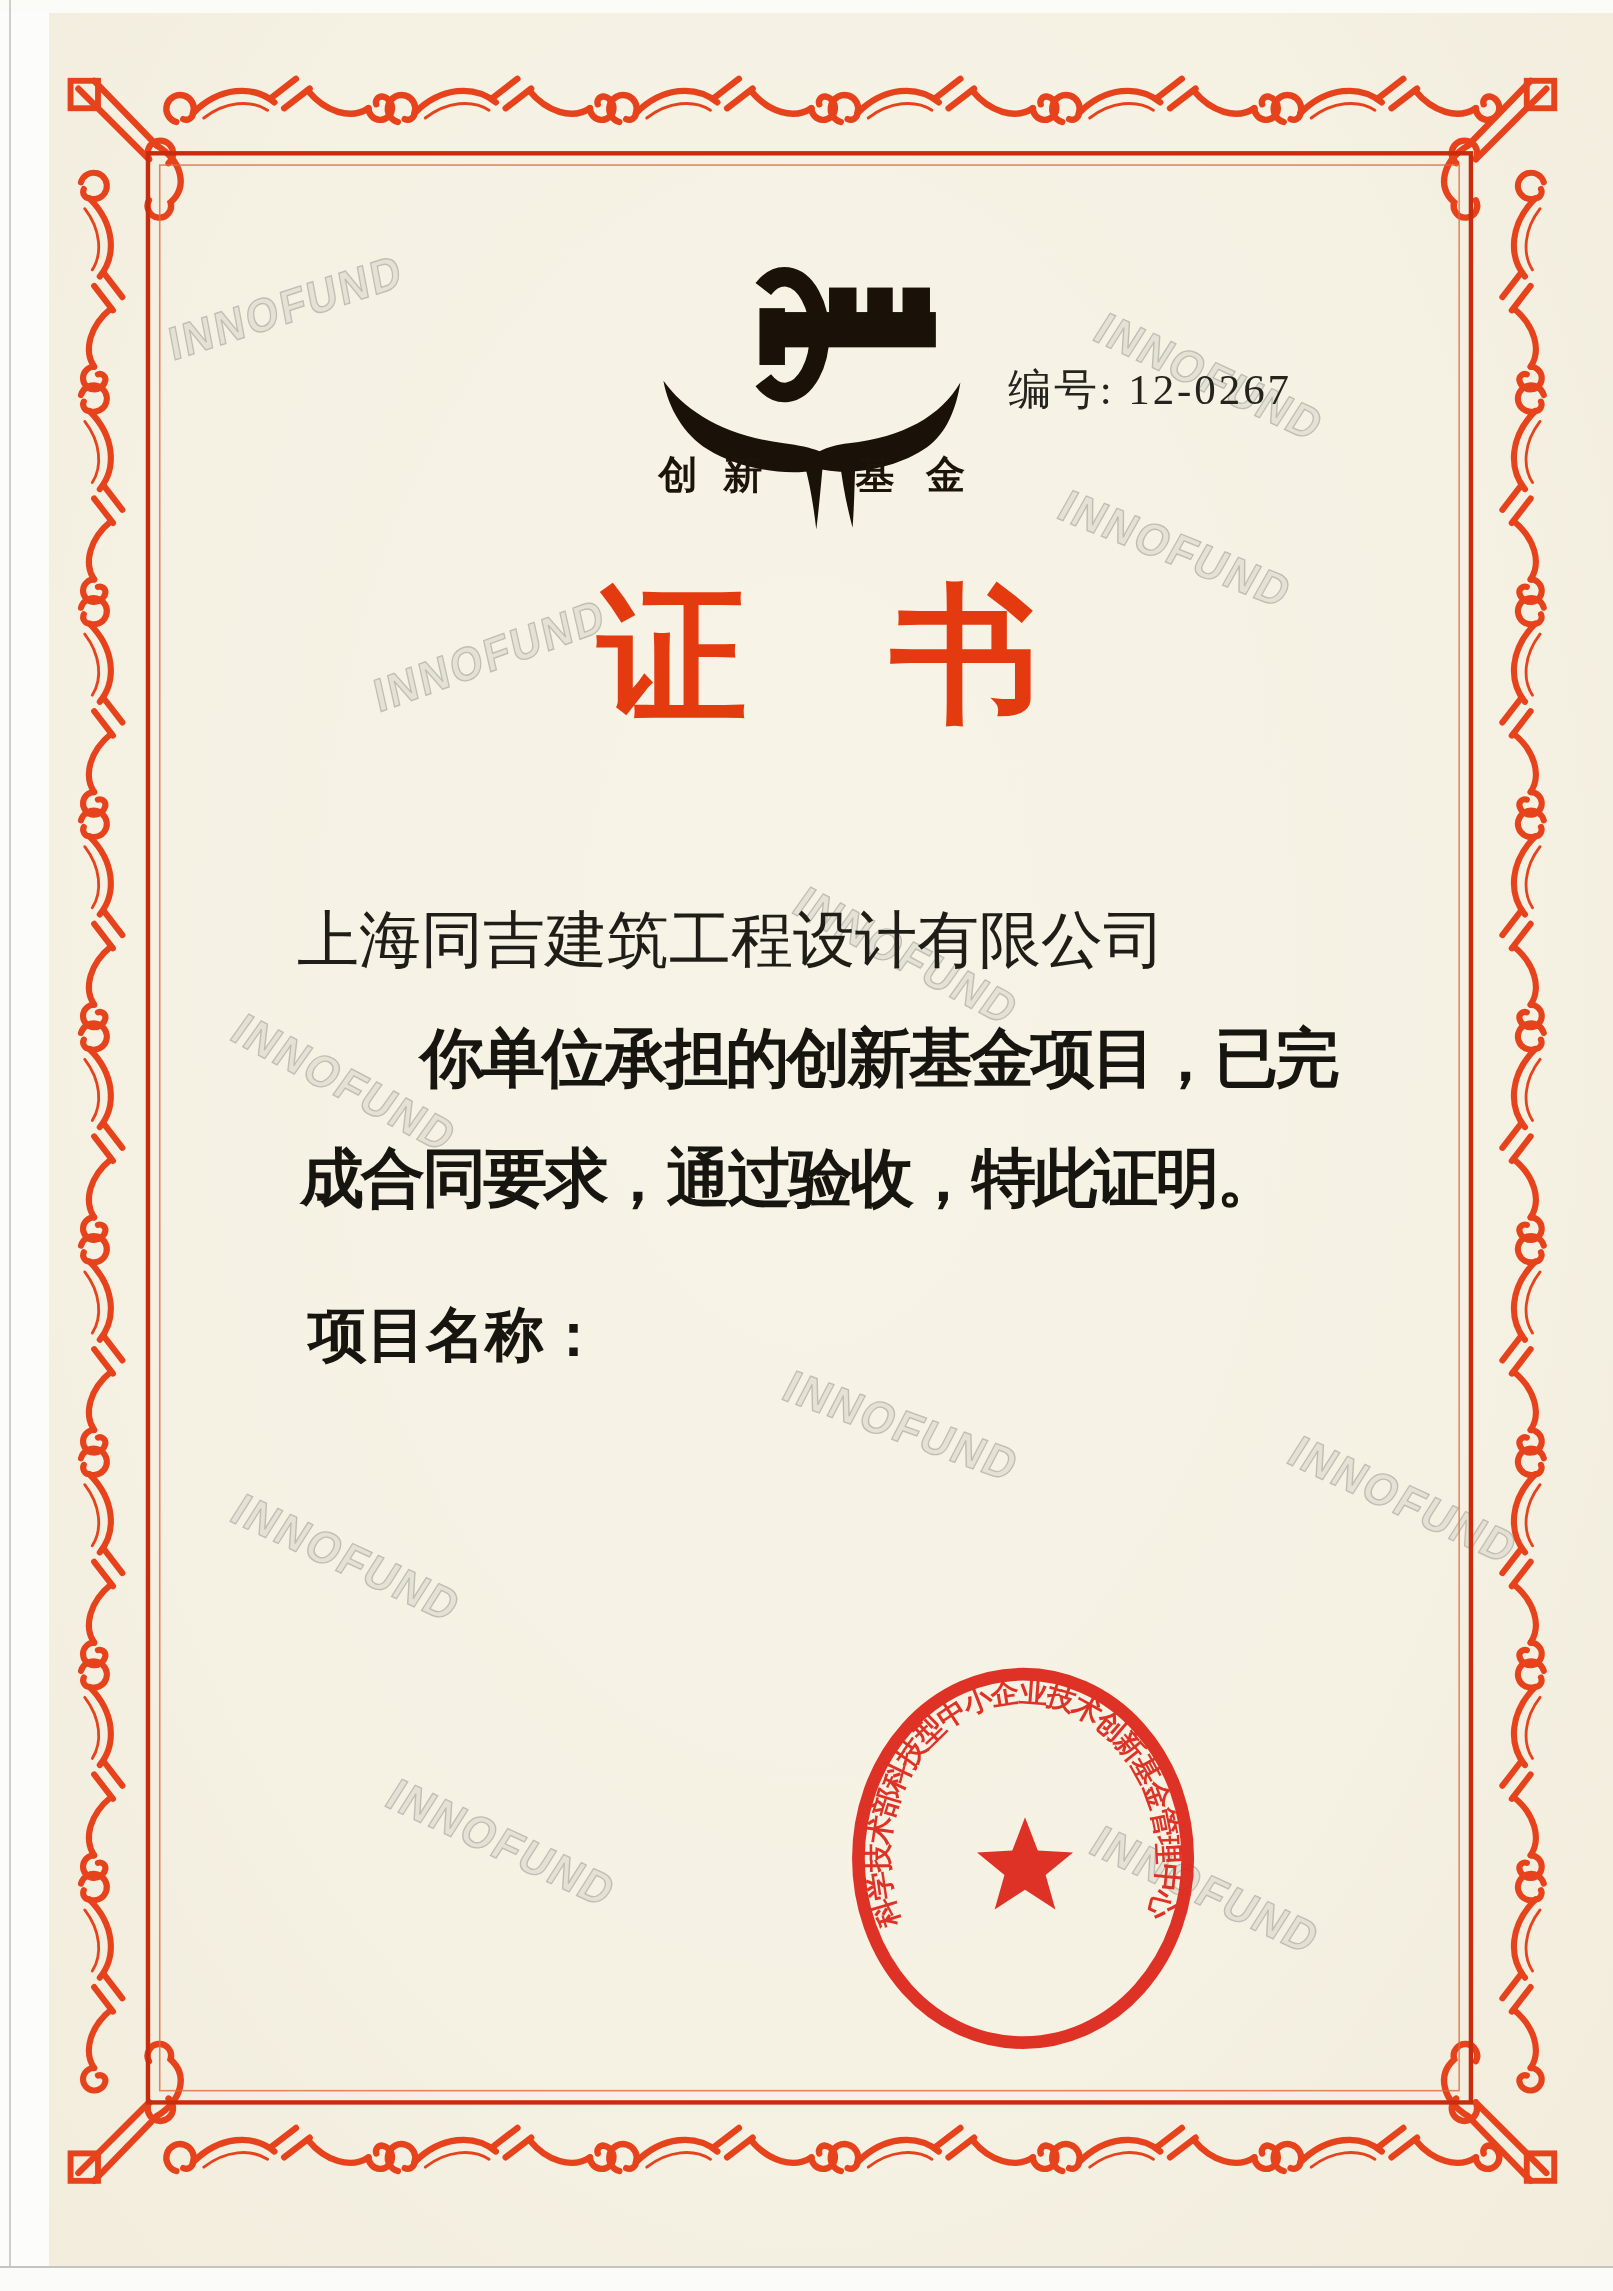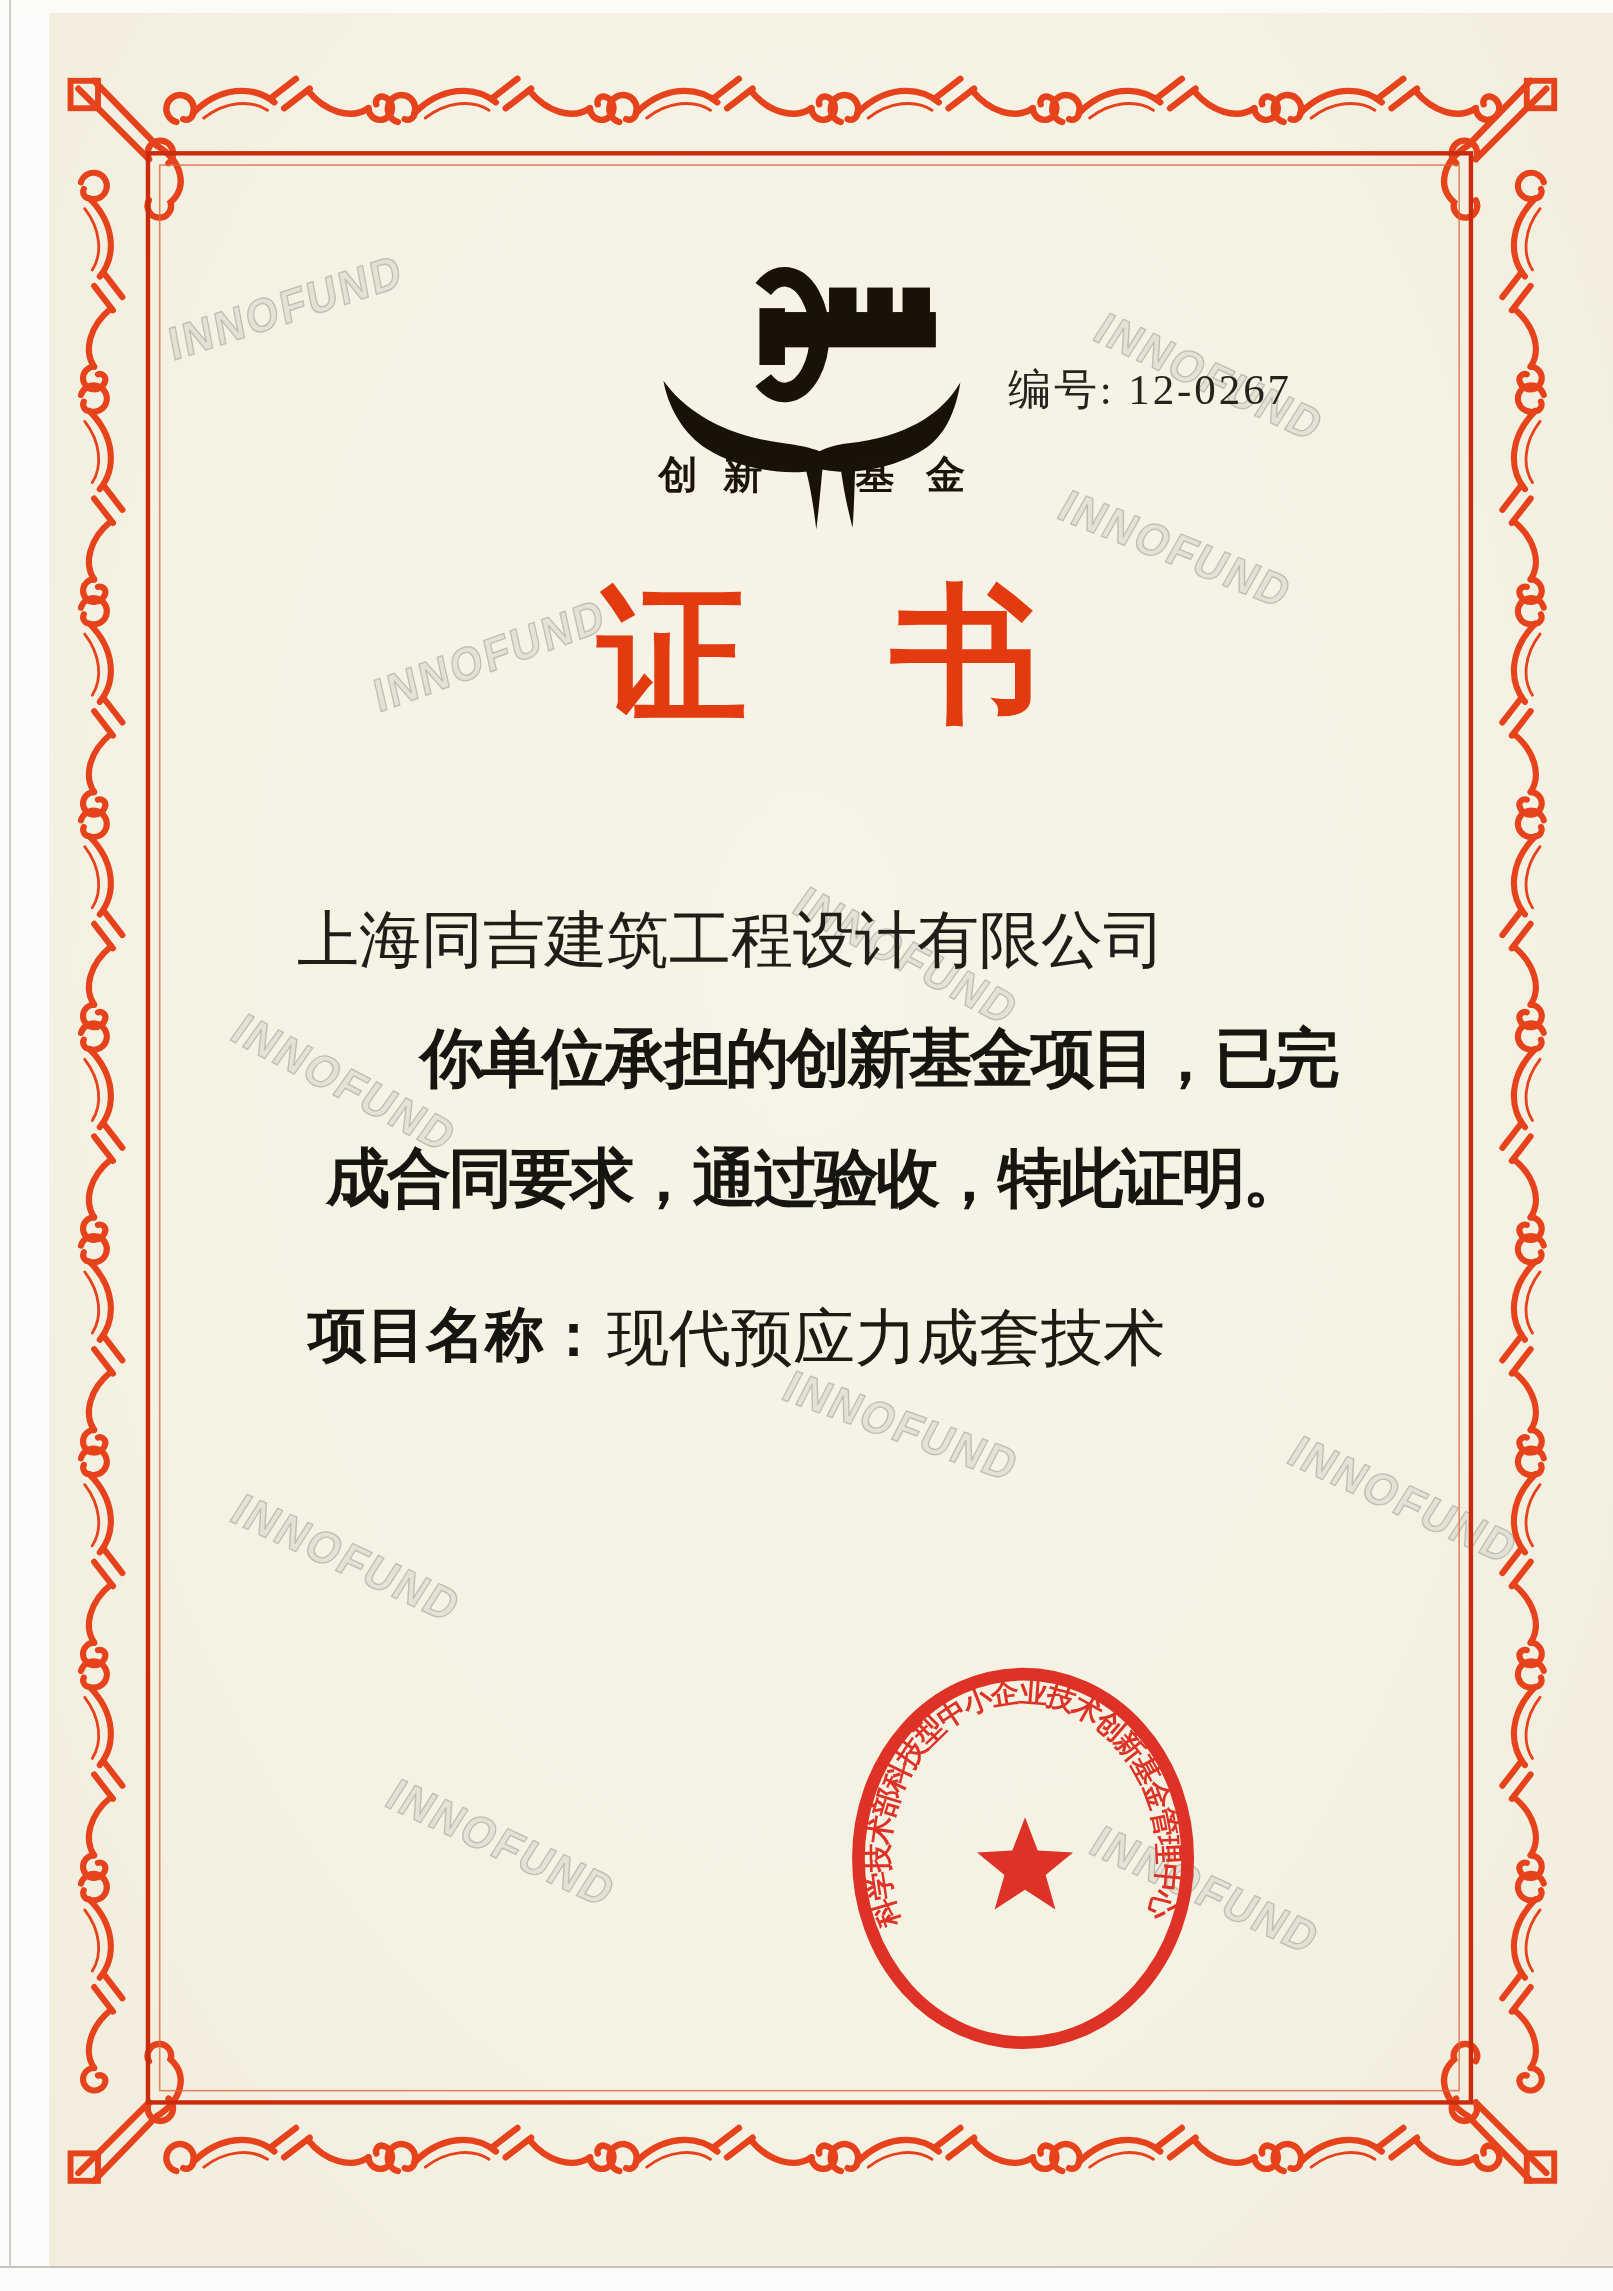--- a/index.html
+++ b/index.html
@@ -15,21 +15,21 @@
   .scanline{position:absolute;left:8.8px;top:0;width:2px;height:2270px;background:#d0cec9;}
 
   .layer-svg{position:absolute;left:0;top:0;z-index:2;}
   .txt{position:absolute;z-index:3;white-space:nowrap;}
 
   .serial{left:1008px;top:361px;font-size:43px;letter-spacing:2.9px;color:#26231e;font-family:Liberation Serif, serif;}
   .title{left:598px;top:576px;font-size:149px;line-height:1.08;letter-spacing:143px;color:#e43a0f;font-weight:600;font-family:"Liberation Serif",serif;}
   .recipient{left:297px;top:898px;font-size:62px;color:#201d18;font-family:Liberation Serif, serif;}
   .body-line{font-size:64px;font-weight:700;letter-spacing:-2.9px;color:#17150f;font-family:"Liberation Sans",sans-serif;}
   .body-line1{left:420px;top:1015px;}
-  .body-line2{left:326px;top:1135px;}
+  .body-line2{left:300px;top:1135px;}
   .project-row{left:308px;top:1296px;display:flex;align-items:flex-start;}
   .project-label{font-size:59px;font-weight:700;color:#17150f;font-family:"Liberation Sans",sans-serif;}
   .project-value{font-size:62px;color:#1d1a14;font-family:"Liberation Serif",serif;padding-left:3.9px;}
   .date-line{left:676px;top:1808px;font-size:67px;letter-spacing:1px;color:#1c1a15;font-family:"Liberation Serif",serif;}
 
   .wm{
     position:absolute;z-index:1;white-space:nowrap;
     font-family:"Liberation Sans",sans-serif;font-weight:700;font-size:46px;letter-spacing:2.9px;
     color:rgba(185,183,173,0.28);-webkit-text-stroke:1.4px #c0beb4;
     transform:translate(-50%,-50%) rotate(var(--r)) scaleX(0.92) skewX(-8deg);
@@ -151,18 +151,17 @@
 
   <div class="txt title">证书</div>
 
   <div class="txt recipient">上海同吉建筑工程设计有限公司</div>
 
   <div class="txt body-line body-line1">你单位承担的创新基金项目，已完</div>
   <div class="txt body-line body-line2">成合同要求，通过验收，特此证明。</div>
 
   <div class="txt project-row">
     <span class="project-label">项目名称：</span>
-    <span class="project-value">现代预应力成套技术</span>
   </div>
 
 
 </div>
 
 
 </body></html>

